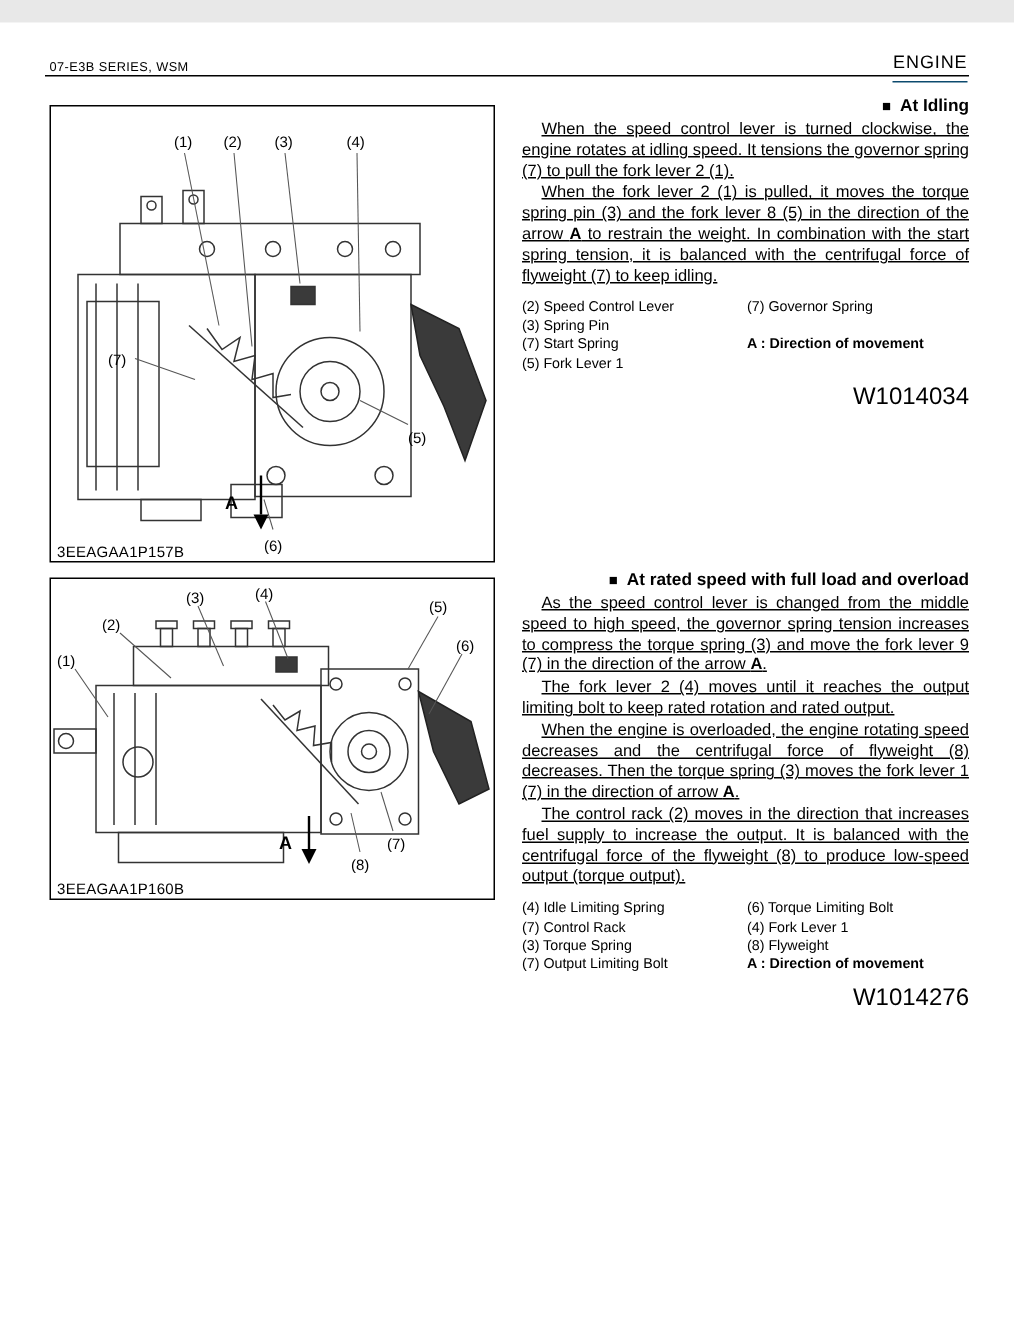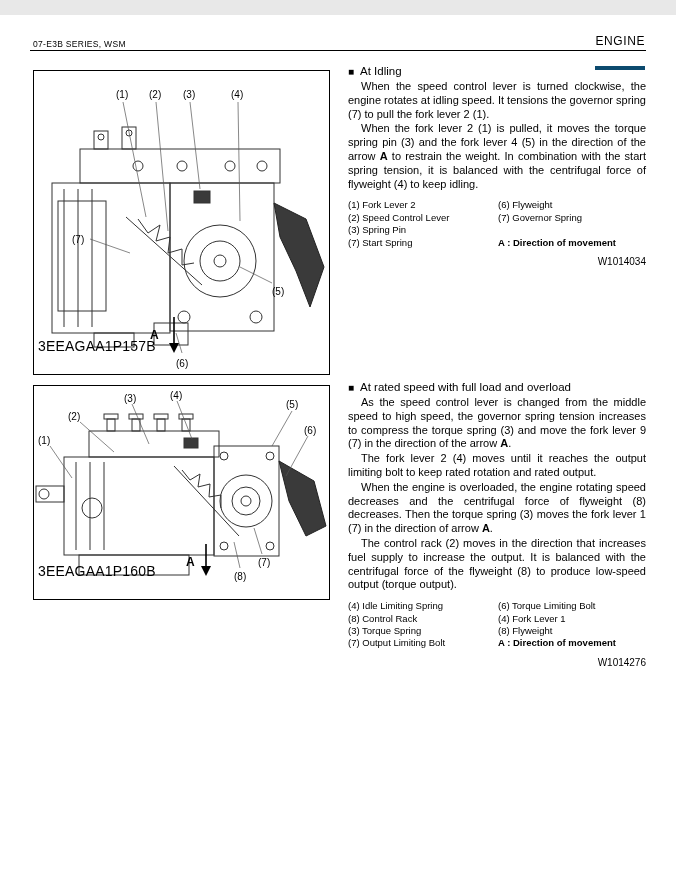--- a/index.html
+++ b/index.html
@@ -3,42 +3,42 @@
 <meta charset="utf-8">
 <style>
   html,body { margin:0; padding:0; background:#e8e8e8; }
   .page {
     position:relative; width:676px; height:891px; margin:15px auto;
     background:#ffffff; font-family:"Liberation Sans", sans-serif; color:#000;
     overflow:hidden;
   }
   
   .hdr-left { position:absolute; top:24px; left:33px; font-size:8.5px; letter-spacing:0.3px; }
-  .hdr-right { position:absolute; top:19px; right:31px; font-size:12px; letter-spacing:0.6px; border-bottom:4px solid #0c4a6e; padding-bottom:18px; }
+  .hdr-right { position:absolute; top:19px; right:31px; font-size:12px; letter-spacing:0.6px; border-bottom:1px solid #0c4a6e; padding-bottom:6px; }
   .hdr-rule { position:absolute; top:35px; left:30px; width:616px; border-top:1.6px solid #000; }
 
   
   .figure { position:absolute; left:33px; border:1px solid #000; background:#fff; }
   .fig1 { top:55px; width:295px; height:303px; }
   .fig2 { top:370px; width:295px; height:213px; }
-  .fig-caption { position:absolute; left:4px; bottom:20px; font-size:14px; letter-spacing:0.2px; }
+  .fig-caption { position:absolute; left:4px; bottom:0; font-size:10px; letter-spacing:0.2px; }
   .fig-svg { position:absolute; top:0; left:0; }
 
   
   .rcol { position:absolute; left:348px; top:50px; width:298px; }
   .sec2 { position:absolute; top:316px; left:0; width:298px; }
-  .sec-title { font-size:11.5px; font-weight:normal; margin:0 0 3px 0; }
+  .sec-title { font-size:11.5px; font-weight:bold; margin:0 0 3px 0;text-align:right; }
   .sec-title .sq { font-size:10px; margin-right:6px; }
-  .para { font-size:11px; line-height:13.8px; text-align:justify; text-indent:13px; margin:0 0 1px 0; }
+  .para { font-size:11px; line-height:13.8px; text-align:justify; text-indent:13px; margin:0 0 1px 0;text-decoration:underline; }
   .bold { font-weight:bold; }
   .legend { margin-top:8px; font-size:9.5px; line-height:12.4px; }
   .legend-row { display:flex; }
   .lcell { width:150px; flex:0 0 150px; }
   .rcell { flex:1; }
-  .ref { font-size:10px; text-align:right; margin-top:7px; }
+  .ref { font-size:16px; text-align:right; margin-top:7px; }
 </style>
 </head>
 <body>
 
 <div class="page">
 
   <div class="hdr-left">07-E3B SERIES, WSM</div>
   <div class="hdr-right">ENGINE</div>
   <div class="hdr-rule"></div>
 
@@ -159,57 +159,57 @@
       </g>
     </svg>
     <div class="fig-caption">3EEAGAA1P160B</div>
   </div>
 
   <div class="rcol">
 
     <div>
       <div class="sec-title"><span class="sq">■</span><span>At Idling</span></div>
       <p class="para"><span>When the speed control lever is turned clockwise, the engine rotates at idling speed. It tensions the governor spring (7) to pull the fork lever 2 (1).</span><span class="bold"></span><span></span></p>
-      <p class="para"><span>When the fork lever 2 (1) is pulled, it moves the torque spring pin (3) and the fork lever 4 (5) in the direction of the arrow </span><span class="bold">A</span><span> to restrain the weight. In combination with the start spring tension, it is balanced with the centrifugal force of flyweight (4) to keep idling.</span></p>
+      <p class="para"><span>When the fork lever 2 (1) is pulled, it moves the torque spring pin (3) and the fork lever 8 (5) in the direction of the arrow </span><span class="bold">A</span><span> to restrain the weight. In combination with the start spring tension, it is balanced with the centrifugal force of flyweight (7) to keep idling.</span></p>
 
       <div class="legend">
-        <div class="legend-row">
-            <span class="lcell">(1) Fork Lever 2</span>
-            <span class="rcell">(6) Flyweight</span>
-          </div>
         <div class="legend-row">
             <span class="lcell">(2) Speed Control Lever</span>
             <span class="rcell">(7) Governor Spring</span>
           </div>
         <div class="legend-row">
             <span class="lcell">(3) Spring Pin</span>
             <span class="rcell"></span>
           </div>
         <div class="legend-row">
             <span class="lcell">(7) Start Spring</span>
             <span class="rcell bold">A : Direction of movement</span>
+          </div>
+        <div class="legend-row">
+            <span class="lcell">(5) Fork Lever 1</span>
+            <span class="rcell"></span>
           </div>
       </div>
       <div class="ref">W1014034</div>
     </div>
 
     <div class="sec2">
       <div class="sec-title"><span class="sq">■</span><span>At rated speed with full load and overload</span></div>
       <p class="para"><span>As the speed control lever is changed from the middle speed to high speed, the governor spring tension increases to compress the torque spring (3) and move the fork lever 9 (7) in the direction of the arrow </span><span class="bold">A</span><span>.</span></p>
       <p class="para"><span>The fork lever 2 (4) moves until it reaches the output limiting bolt to keep rated rotation and rated output.</span><span class="bold"></span><span></span></p>
       <p class="para"><span>When the engine is overloaded, the engine rotating speed decreases and the centrifugal force of flyweight (8) decreases. Then the torque spring (3) moves the fork lever 1 (7) in the direction of arrow </span><span class="bold">A</span><span>.</span></p>
       <p class="para"><span>The control rack (2) moves in the direction that increases fuel supply to increase the output. It is balanced with the centrifugal force of the flyweight (8) to produce low-speed output (torque output).</span><span class="bold"></span><span></span></p>
 
       <div class="legend">
         <div class="legend-row">
             <span class="lcell">(4) Idle Limiting Spring</span>
             <span class="rcell">(6) Torque Limiting Bolt</span>
           </div>
         <div class="legend-row">
-            <span class="lcell">(8) Control Rack</span>
+            <span class="lcell">(7) Control Rack</span>
             <span class="rcell">(4) Fork Lever 1</span>
           </div>
         <div class="legend-row">
             <span class="lcell">(3) Torque Spring</span>
             <span class="rcell">(8) Flyweight</span>
           </div>
         <div class="legend-row">
             <span class="lcell">(7) Output Limiting Bolt</span>
             <span class="rcell bold">A : Direction of movement</span>
           </div>

